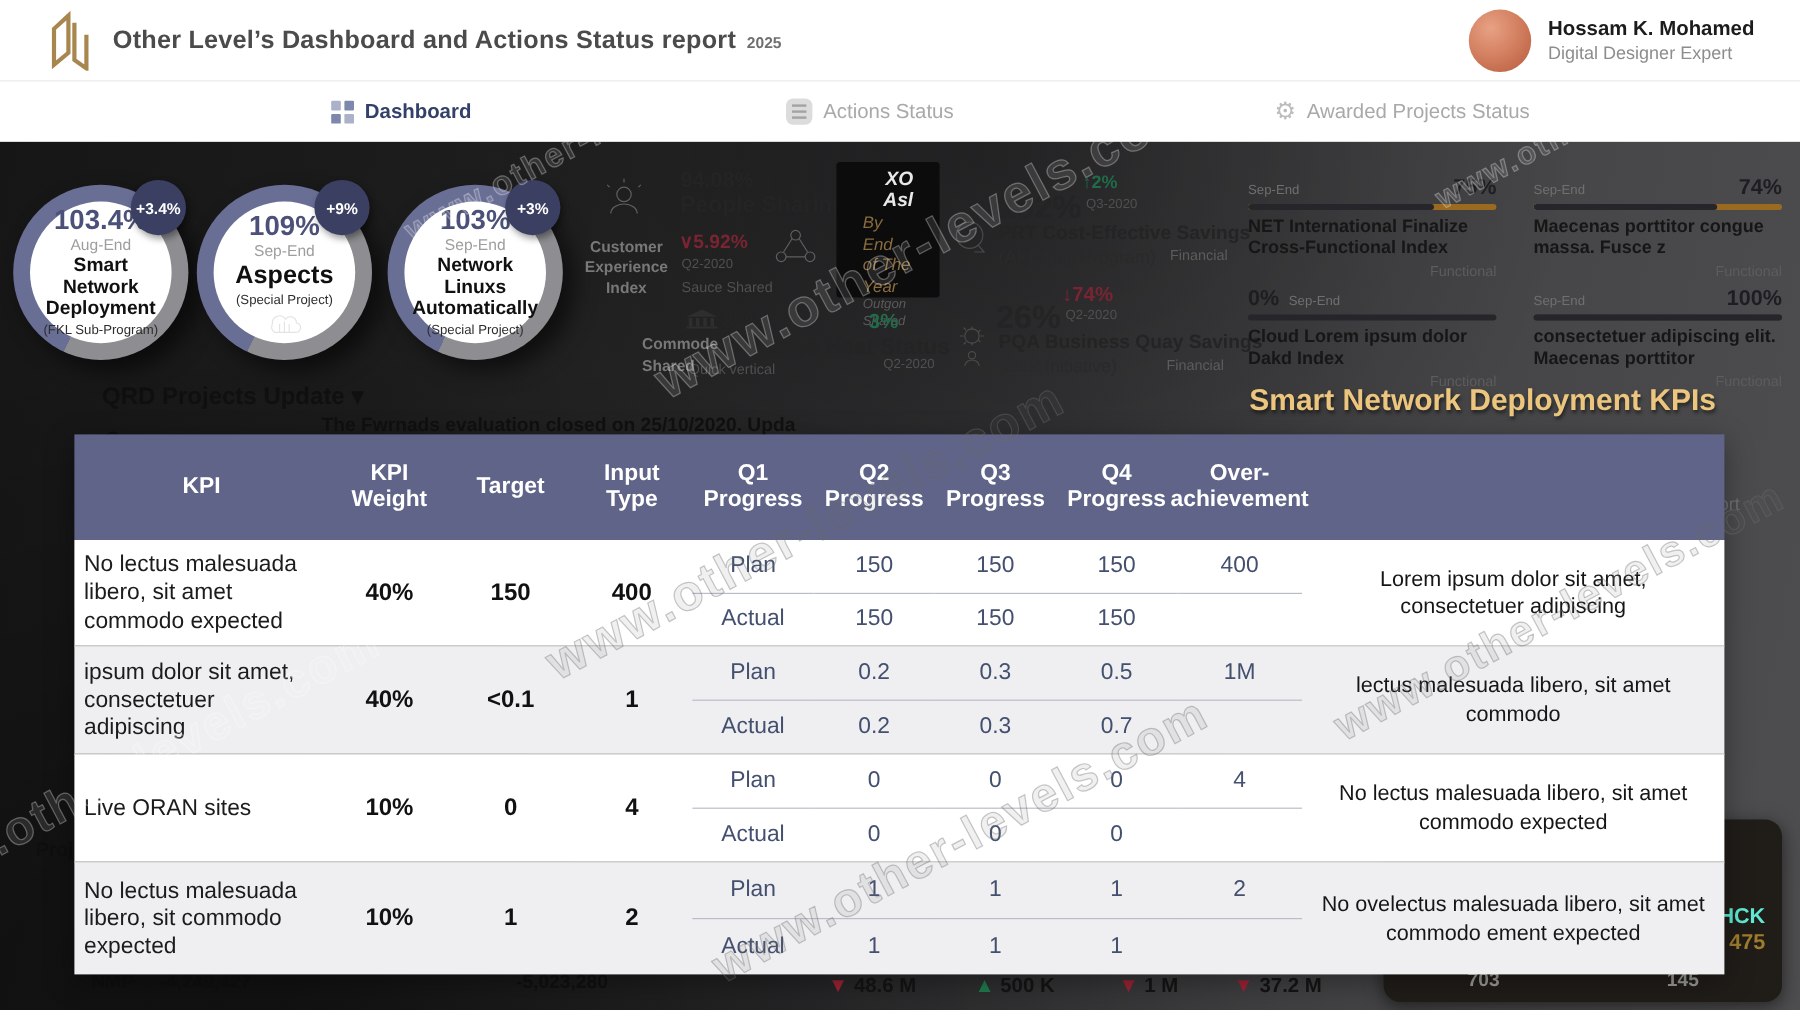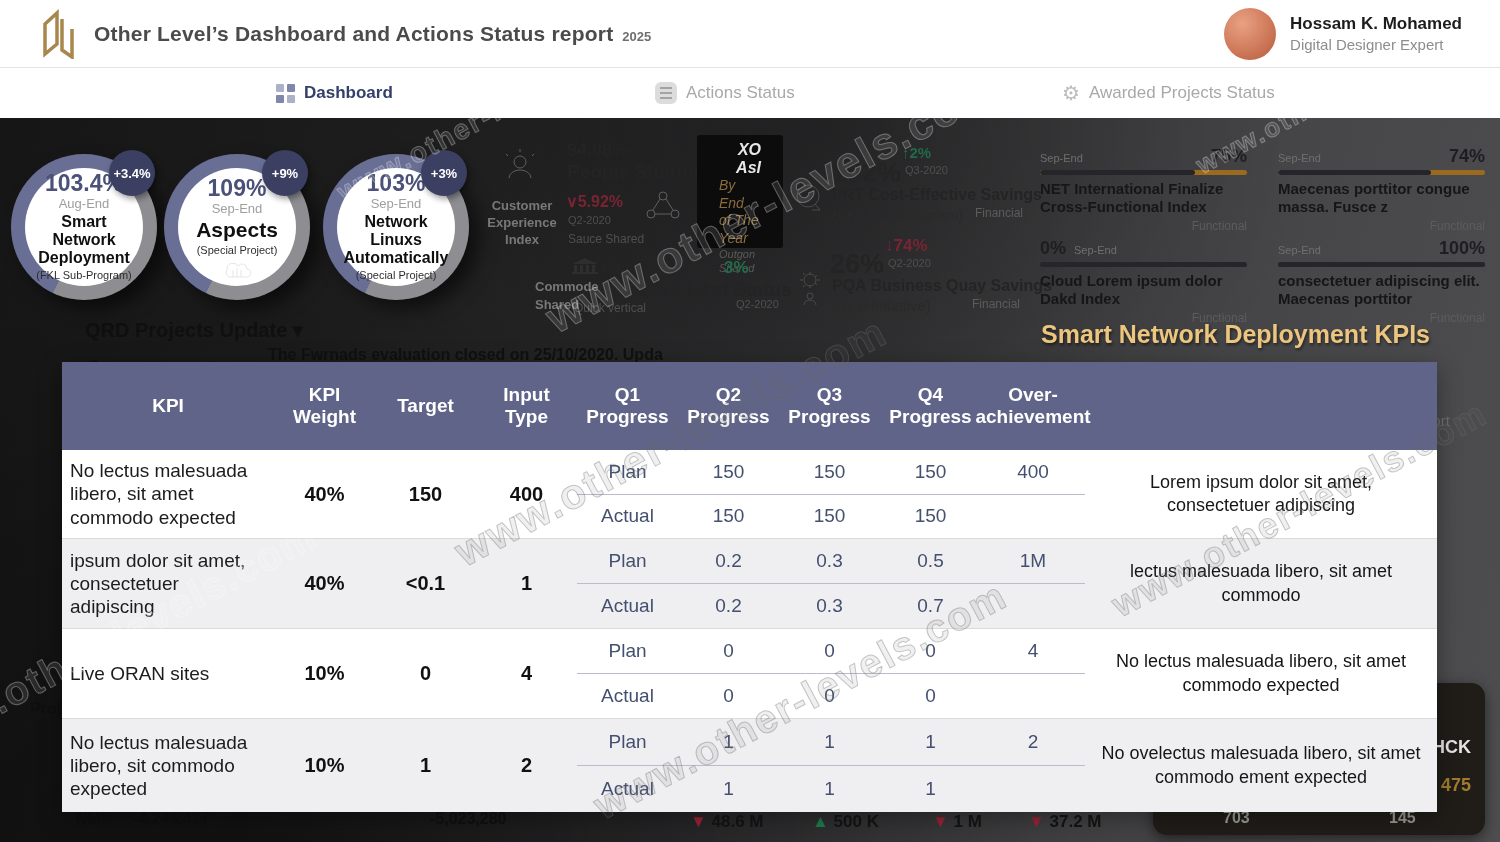--- a/index.html
+++ b/index.html
@@ -110,21 +110,21 @@
   .over-cell { font-size:18px; color:#161616; line-height:1.3; padding:0 14px; }
 
   
   .frag { position:absolute; font-weight:bold; font-size:16px; color:rgba(15,15,15,.92);
     white-space:nowrap; z-index:2; }
   .frag-light { color:#6f6f6f; font-weight:normal; }
   .ticker-item { position:absolute; z-index:2; font-size:17px; font-weight:bold; color:#141414; white-space:nowrap; }
   .ticker-item .up { color:#1f7a4d; } .ticker-item .down { color:#9b2335; }
   .hck-panel { position:absolute; left:1153px; top:565px; width:332px; height:152px;
     background:#201d19; border-radius:14px; z-index:3; box-shadow:0 4px 14px rgba(0,0,0,.5); }
-  .hck-code { position:absolute; right:14px; top:54px; color:#e5e5e5; font-weight:bold; font-size:18px; }
+  .hck-code { position:absolute; right:14px; top:70px; color:#5eead4; font-weight:bold; font-size:18px; }
   .hck-num { position:absolute; right:14px; top:92px; color:#a07c2c; font-weight:bold; font-size:18px; }
   .hck-l { position:absolute; left:70px; bottom:8px; color:#9c9c94; font-weight:bold; font-size:16px; }
   .hck-r { position:absolute; left:236px; bottom:8px; color:#9c9c94; font-weight:bold; font-size:16px; }
 
   
   .wm { position:absolute; font-weight:bold; white-space:nowrap; transform:rotate(-28deg);
     pointer-events:none; z-index:20; letter-spacing:2px; }
   .wm-light { color:rgba(255,255,255,.10); -webkit-text-stroke:1px rgba(255,255,255,.30); }
   .wm-gray { color:rgba(110,110,110,.10); -webkit-text-stroke:1px rgba(110,110,110,.38); }
 </style>

